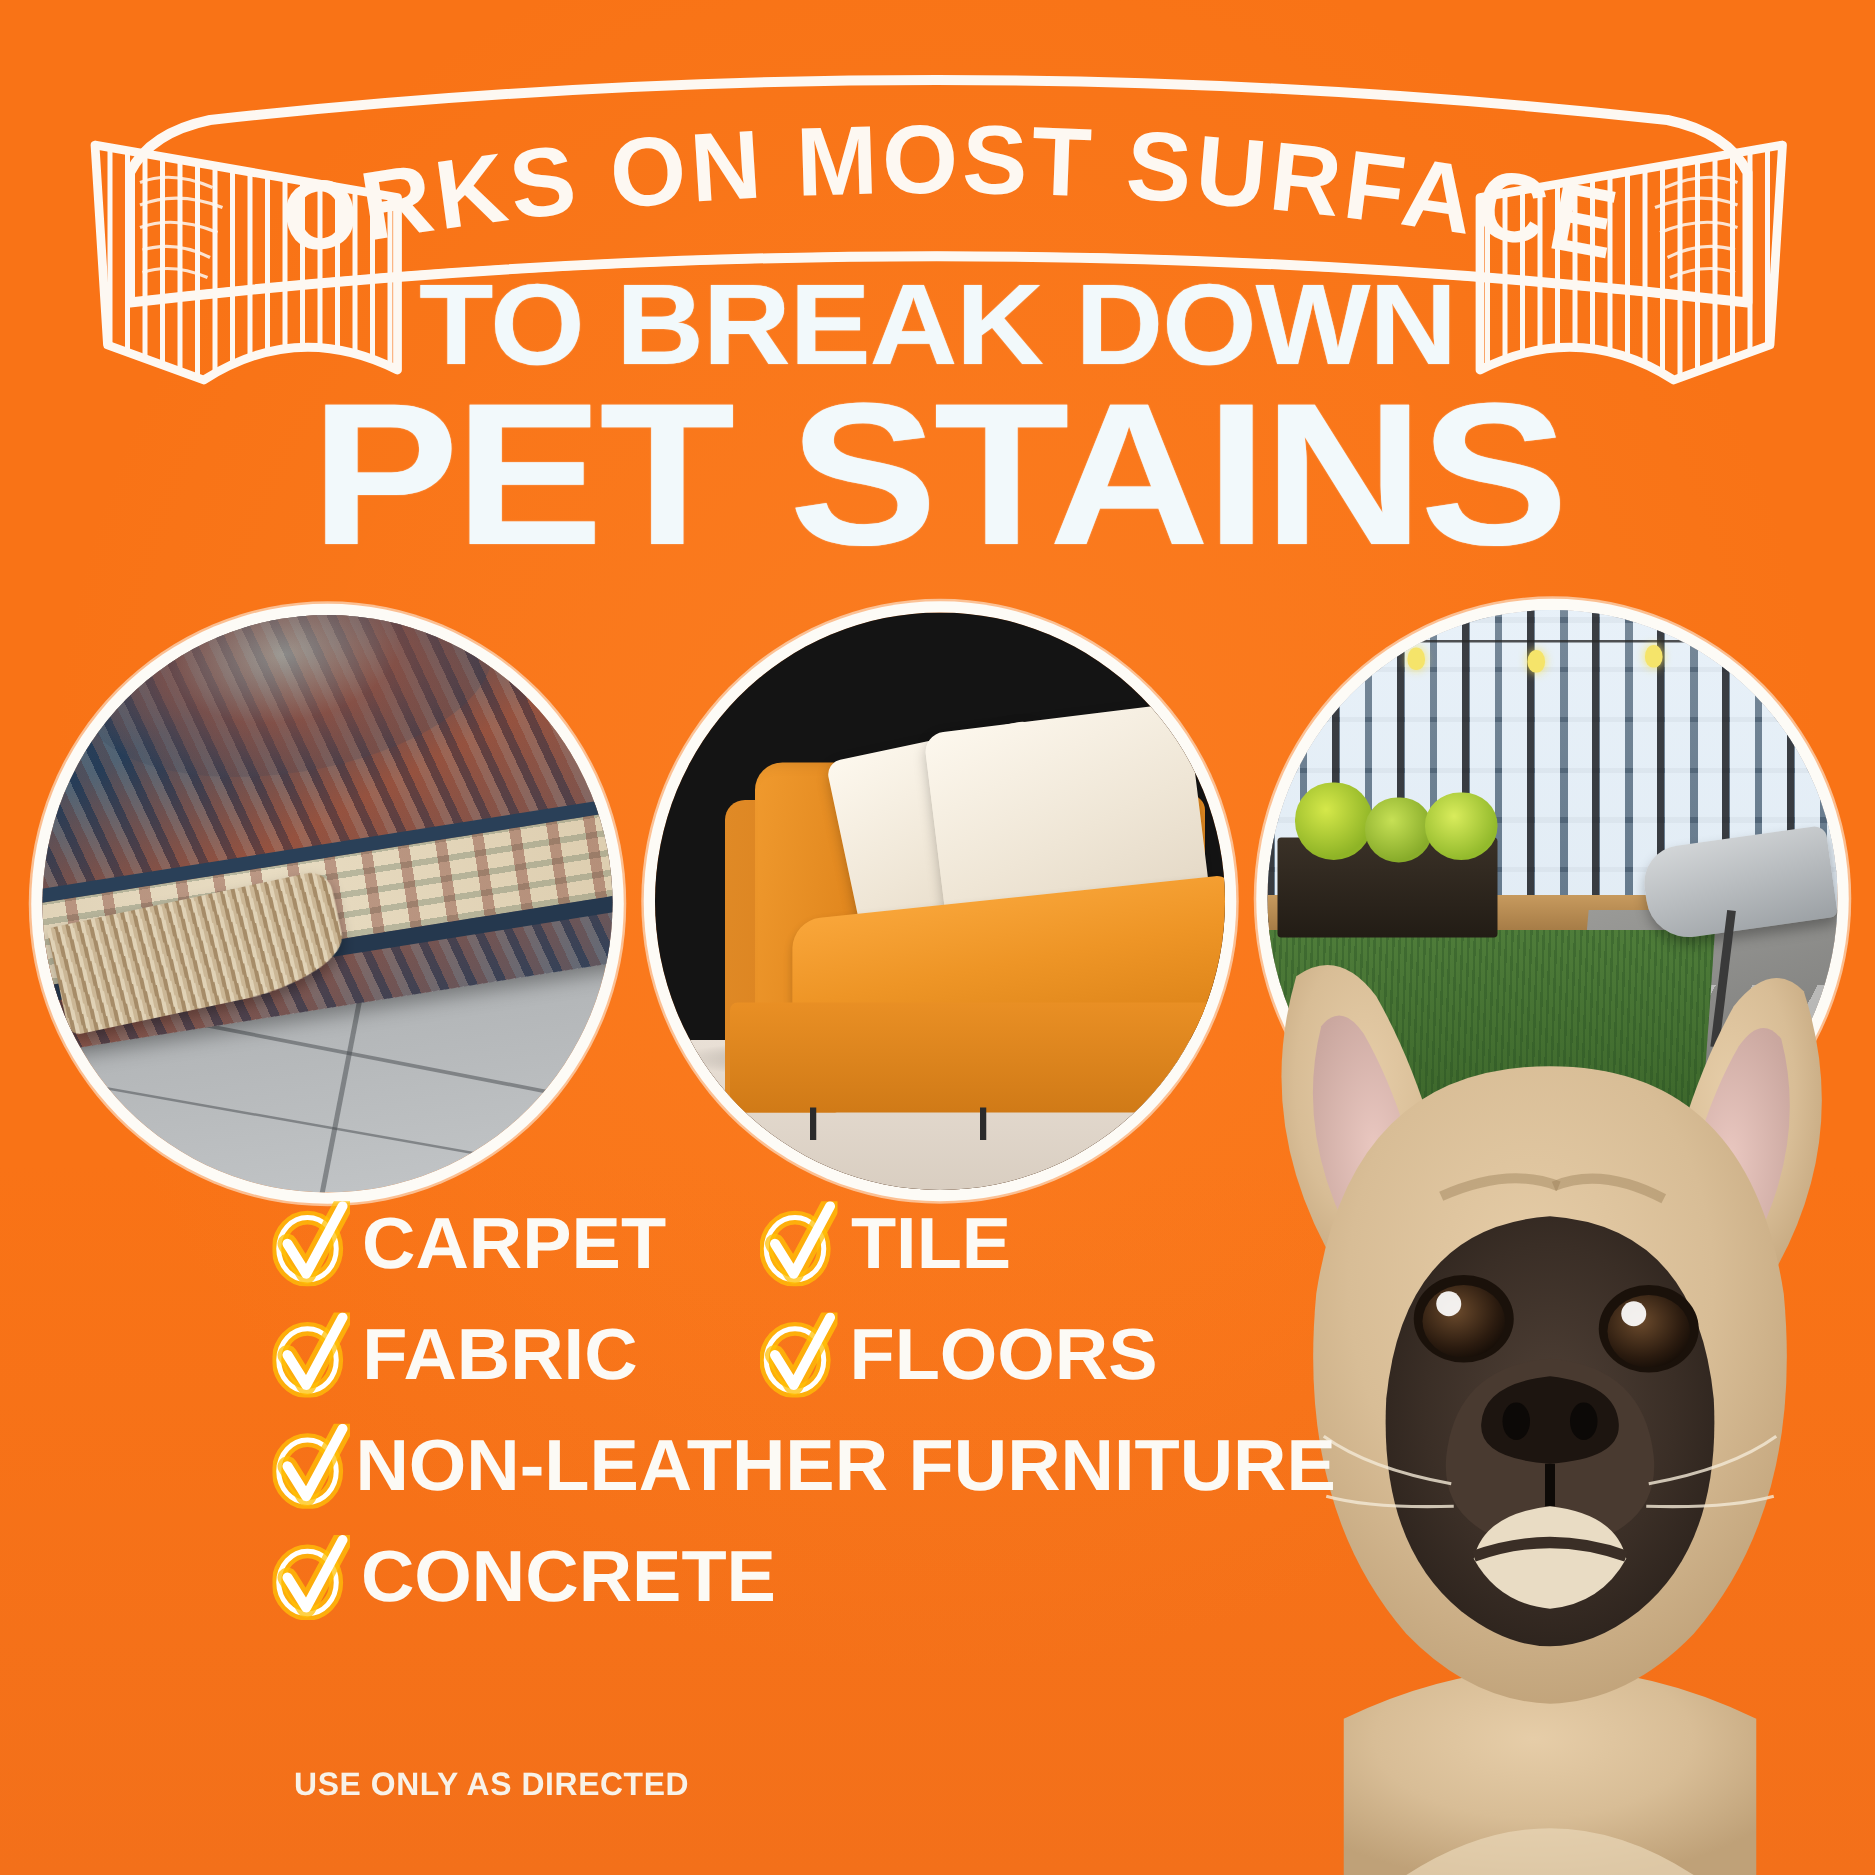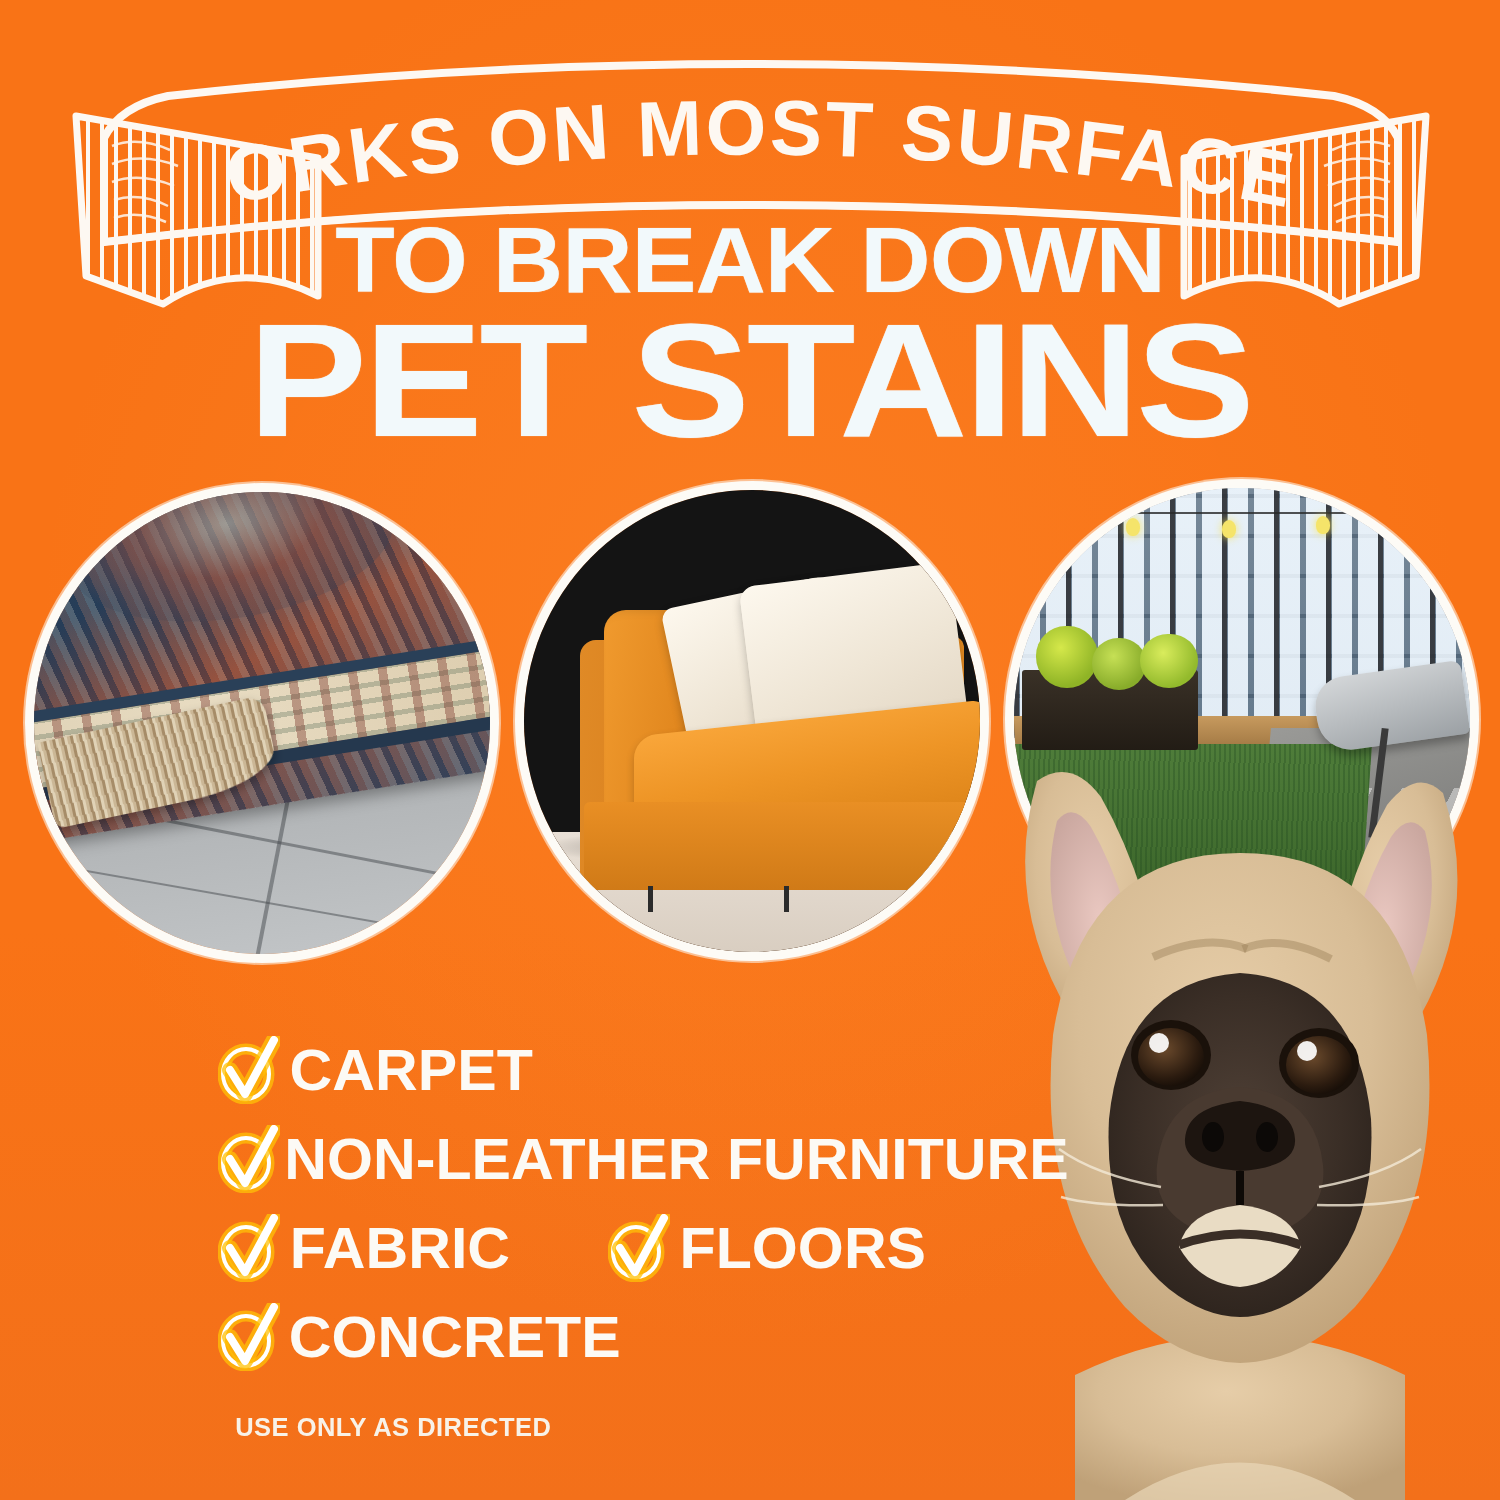--- a/index.html
+++ b/index.html
@@ -254,21 +254,21 @@
     position: absolute;
     left: 975px; top: 735px;
     width: 530px; height: 765px;
     pointer-events: none;
   }
   .dog svg { width: 100%; height: 100%; display: block; }
 
   
   .checklist {
     position: absolute;
-    left: 218px; top: 1036px;
+    left: 218px; top: 961px;
     width: 880px;
     text-align: center;
   }
   .row { display: flex; align-items: center; margin-bottom: 21px; }
   .cell { display: flex; align-items: center; }
   .cell.first { width: 390px; }
   .chk {
     position: relative;
     width: 62px; height: 68px;
     flex: 0 0 62px;
@@ -540,62 +540,73 @@
         <span class="chk">
           <svg viewBox="0 0 62 68">
             <ellipse cx="28" cy="38" rx="23" ry="25" fill="none" stroke="#FFC107" stroke-width="11" opacity="0.75"></ellipse>
             <ellipse cx="28" cy="38" rx="23" ry="25" fill="none" stroke="#FFFFFF" stroke-width="4"></ellipse>
             <path d="M12,34 L27,58 L56,4" fill="none" stroke="#FFC107" stroke-width="16" stroke-linecap="round" stroke-linejoin="round" opacity="0.75"></path>
             <path d="M12,34 L27,58 L56,4" fill="none" stroke="#FFFFFF" stroke-width="8" stroke-linecap="round" stroke-linejoin="round"></path>
           </svg>
         </span>
         <span class="item-label">CARPET</span>
       </div>
+      <div class="cell">
+        <span class="chk">
+          <svg viewBox="0 0 62 68">
+            <ellipse cx="28" cy="38" rx="23" ry="25" fill="none" stroke="#FFC107" stroke-width="11" opacity="0.75"></ellipse>
+            <ellipse cx="28" cy="38" rx="23" ry="25" fill="none" stroke="#FFFFFF" stroke-width="4"></ellipse>
+            <path d="M12,34 L27,58 L56,4" fill="none" stroke="#FFC107" stroke-width="16" stroke-linecap="round" stroke-linejoin="round" opacity="0.75"></path>
+            <path d="M12,34 L27,58 L56,4" fill="none" stroke="#FFFFFF" stroke-width="8" stroke-linecap="round" stroke-linejoin="round"></path>
+          </svg>
+        </span>
+        <span class="item-label">TILE</span>
+      </div>
+    </div>
+
+    <div class="row">
+      <div class="cell first">
+        <span class="chk">
+          <svg viewBox="0 0 62 68">
+            <ellipse cx="28" cy="38" rx="23" ry="25" fill="none" stroke="#FFC107" stroke-width="11" opacity="0.75"></ellipse>
+            <ellipse cx="28" cy="38" rx="23" ry="25" fill="none" stroke="#FFFFFF" stroke-width="4"></ellipse>
+            <path d="M12,34 L27,58 L56,4" fill="none" stroke="#FFC107" stroke-width="16" stroke-linecap="round" stroke-linejoin="round" opacity="0.75"></path>
+            <path d="M12,34 L27,58 L56,4" fill="none" stroke="#FFFFFF" stroke-width="8" stroke-linecap="round" stroke-linejoin="round"></path>
+          </svg>
+        </span>
+        <span class="item-label">FABRIC</span>
+      </div>
+      <div class="cell">
+        <span class="chk">
+          <svg viewBox="0 0 62 68">
+            <ellipse cx="28" cy="38" rx="23" ry="25" fill="none" stroke="#FFC107" stroke-width="11" opacity="0.75"></ellipse>
+            <ellipse cx="28" cy="38" rx="23" ry="25" fill="none" stroke="#FFFFFF" stroke-width="4"></ellipse>
+            <path d="M12,34 L27,58 L56,4" fill="none" stroke="#FFC107" stroke-width="16" stroke-linecap="round" stroke-linejoin="round" opacity="0.75"></path>
+            <path d="M12,34 L27,58 L56,4" fill="none" stroke="#FFFFFF" stroke-width="8" stroke-linecap="round" stroke-linejoin="round"></path>
+          </svg>
+        </span>
+        <span class="item-label">FLOORS</span>
+      </div>
     </div>
 
     <div class="row">
       <div class="cell">
         <span class="chk">
           <svg viewBox="0 0 62 68">
             <ellipse cx="28" cy="38" rx="23" ry="25" fill="none" stroke="#FFC107" stroke-width="11" opacity="0.75"></ellipse>
             <ellipse cx="28" cy="38" rx="23" ry="25" fill="none" stroke="#FFFFFF" stroke-width="4"></ellipse>
             <path d="M12,34 L27,58 L56,4" fill="none" stroke="#FFC107" stroke-width="16" stroke-linecap="round" stroke-linejoin="round" opacity="0.75"></path>
             <path d="M12,34 L27,58 L56,4" fill="none" stroke="#FFFFFF" stroke-width="8" stroke-linecap="round" stroke-linejoin="round"></path>
           </svg>
         </span>
         <span class="item-label">NON-LEATHER FURNITURE</span>
       </div>
     </div>
 
     <div class="row">
-      <div class="cell first">
-        <span class="chk">
-          <svg viewBox="0 0 62 68">
-            <ellipse cx="28" cy="38" rx="23" ry="25" fill="none" stroke="#FFC107" stroke-width="11" opacity="0.75"></ellipse>
-            <ellipse cx="28" cy="38" rx="23" ry="25" fill="none" stroke="#FFFFFF" stroke-width="4"></ellipse>
-            <path d="M12,34 L27,58 L56,4" fill="none" stroke="#FFC107" stroke-width="16" stroke-linecap="round" stroke-linejoin="round" opacity="0.75"></path>
-            <path d="M12,34 L27,58 L56,4" fill="none" stroke="#FFFFFF" stroke-width="8" stroke-linecap="round" stroke-linejoin="round"></path>
-          </svg>
-        </span>
-        <span class="item-label">FABRIC</span>
-      </div>
-      <div class="cell">
-        <span class="chk">
-          <svg viewBox="0 0 62 68">
-            <ellipse cx="28" cy="38" rx="23" ry="25" fill="none" stroke="#FFC107" stroke-width="11" opacity="0.75"></ellipse>
-            <ellipse cx="28" cy="38" rx="23" ry="25" fill="none" stroke="#FFFFFF" stroke-width="4"></ellipse>
-            <path d="M12,34 L27,58 L56,4" fill="none" stroke="#FFC107" stroke-width="16" stroke-linecap="round" stroke-linejoin="round" opacity="0.75"></path>
-            <path d="M12,34 L27,58 L56,4" fill="none" stroke="#FFFFFF" stroke-width="8" stroke-linecap="round" stroke-linejoin="round"></path>
-          </svg>
-        </span>
-        <span class="item-label">FLOORS</span>
-      </div>
-    </div>
-
-    <div class="row">
       <div class="cell">
         <span class="chk">
           <svg viewBox="0 0 62 68">
             <ellipse cx="28" cy="38" rx="23" ry="25" fill="none" stroke="#FFC107" stroke-width="11" opacity="0.75"></ellipse>
             <ellipse cx="28" cy="38" rx="23" ry="25" fill="none" stroke="#FFFFFF" stroke-width="4"></ellipse>
             <path d="M12,34 L27,58 L56,4" fill="none" stroke="#FFC107" stroke-width="16" stroke-linecap="round" stroke-linejoin="round" opacity="0.75"></path>
             <path d="M12,34 L27,58 L56,4" fill="none" stroke="#FFFFFF" stroke-width="8" stroke-linecap="round" stroke-linejoin="round"></path>
           </svg>
         </span>
         <span class="item-label">CONCRETE</span>

